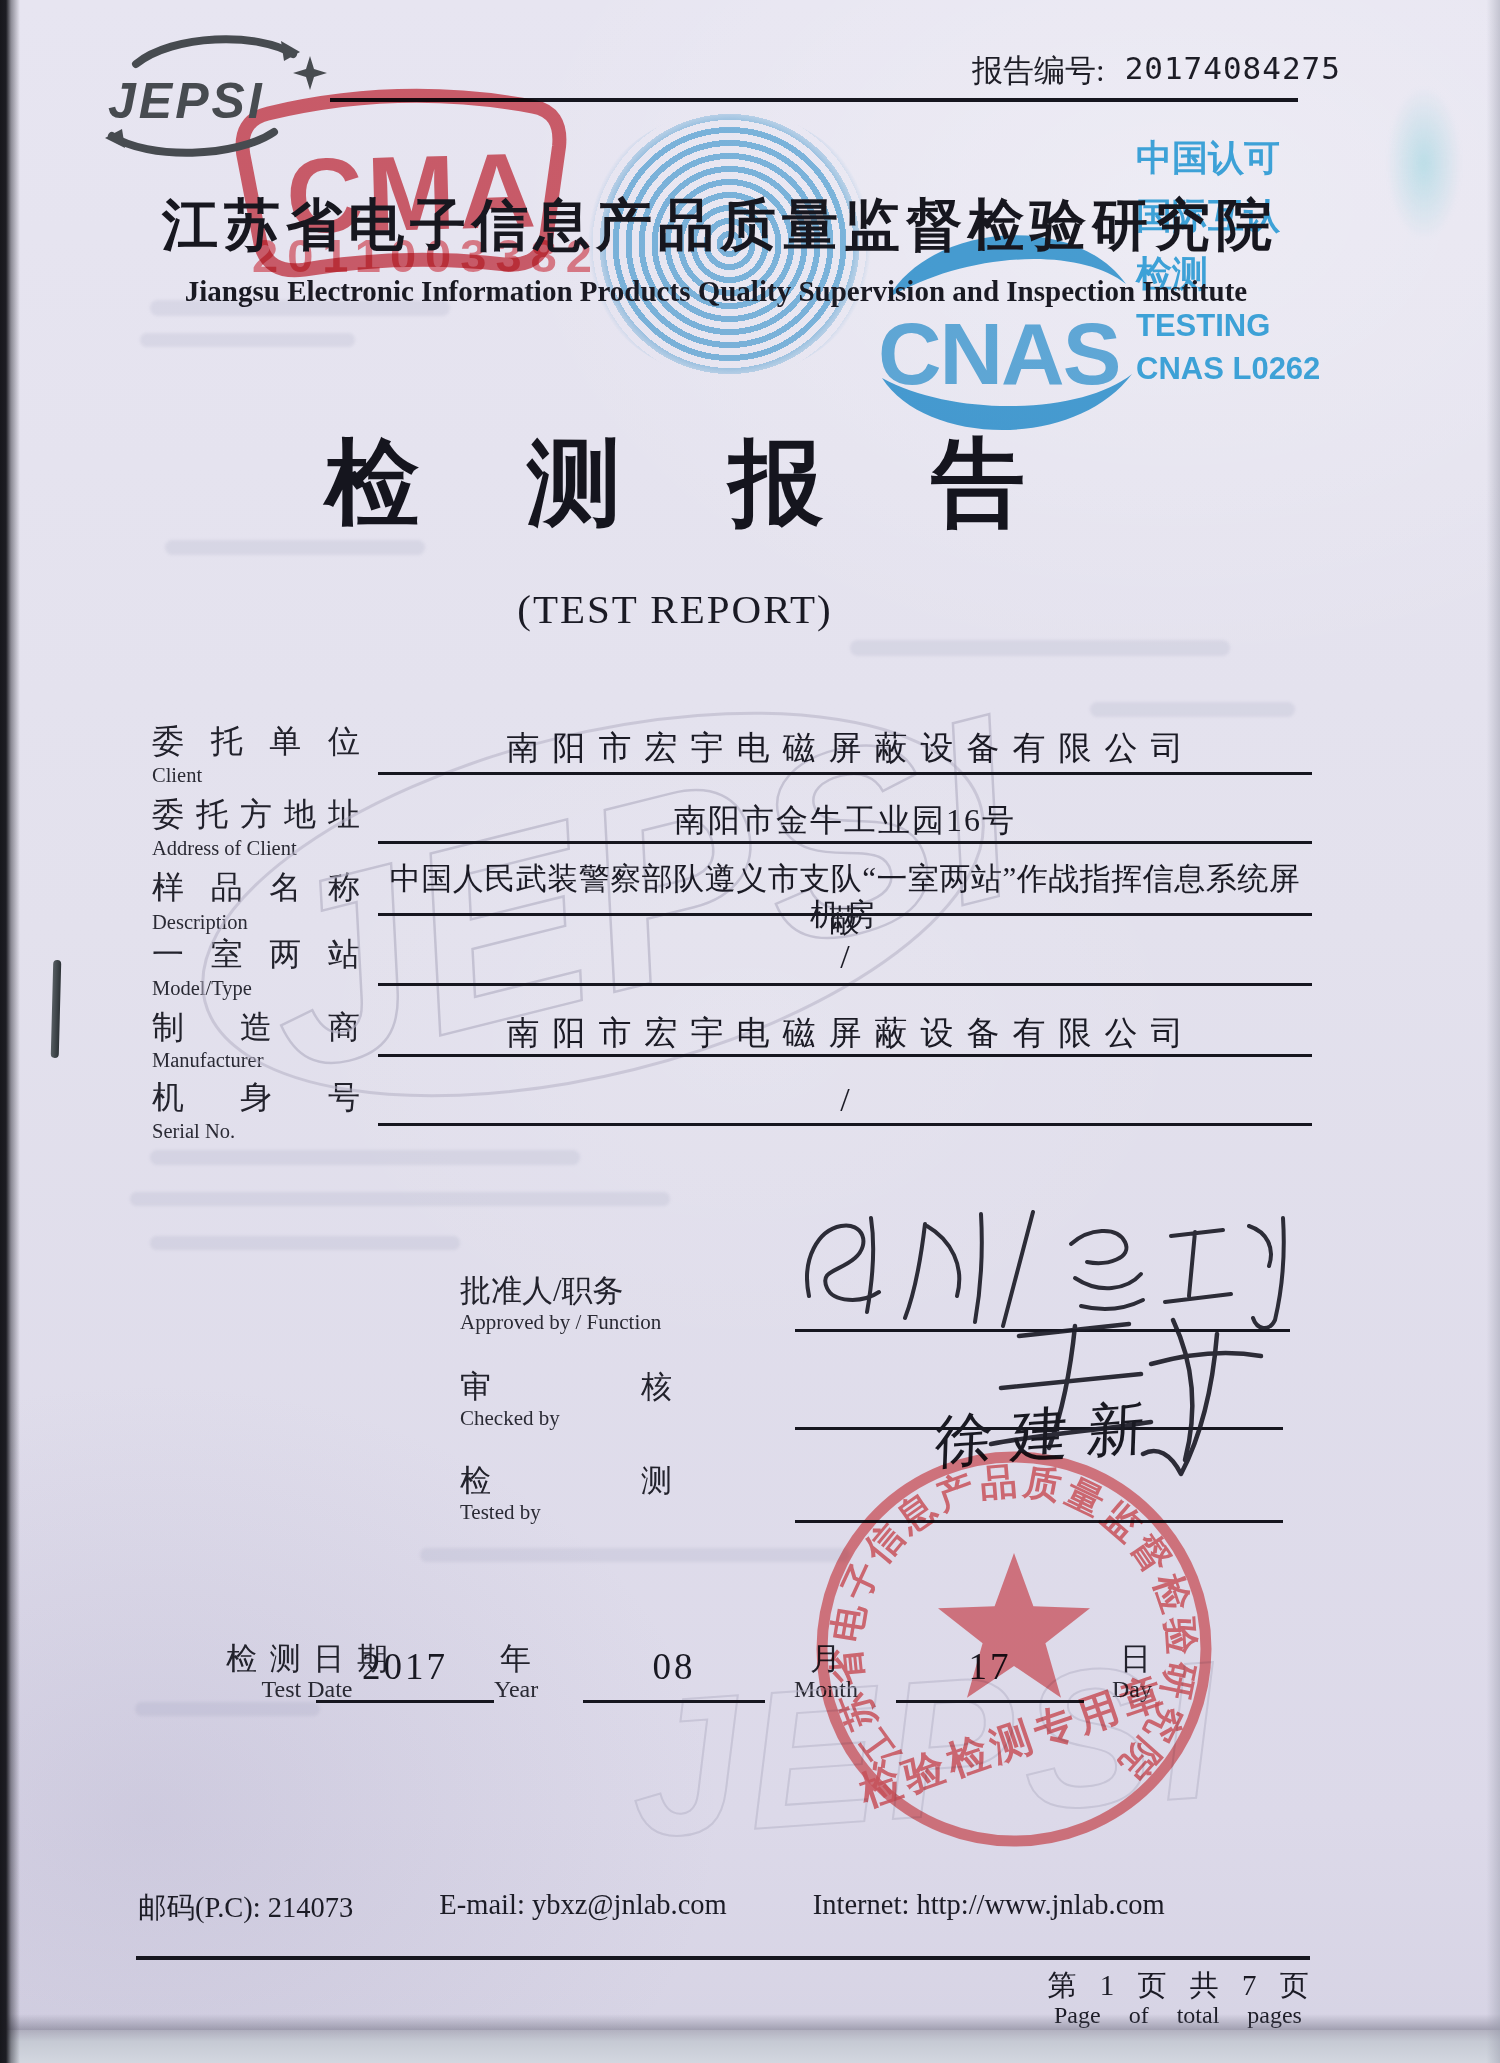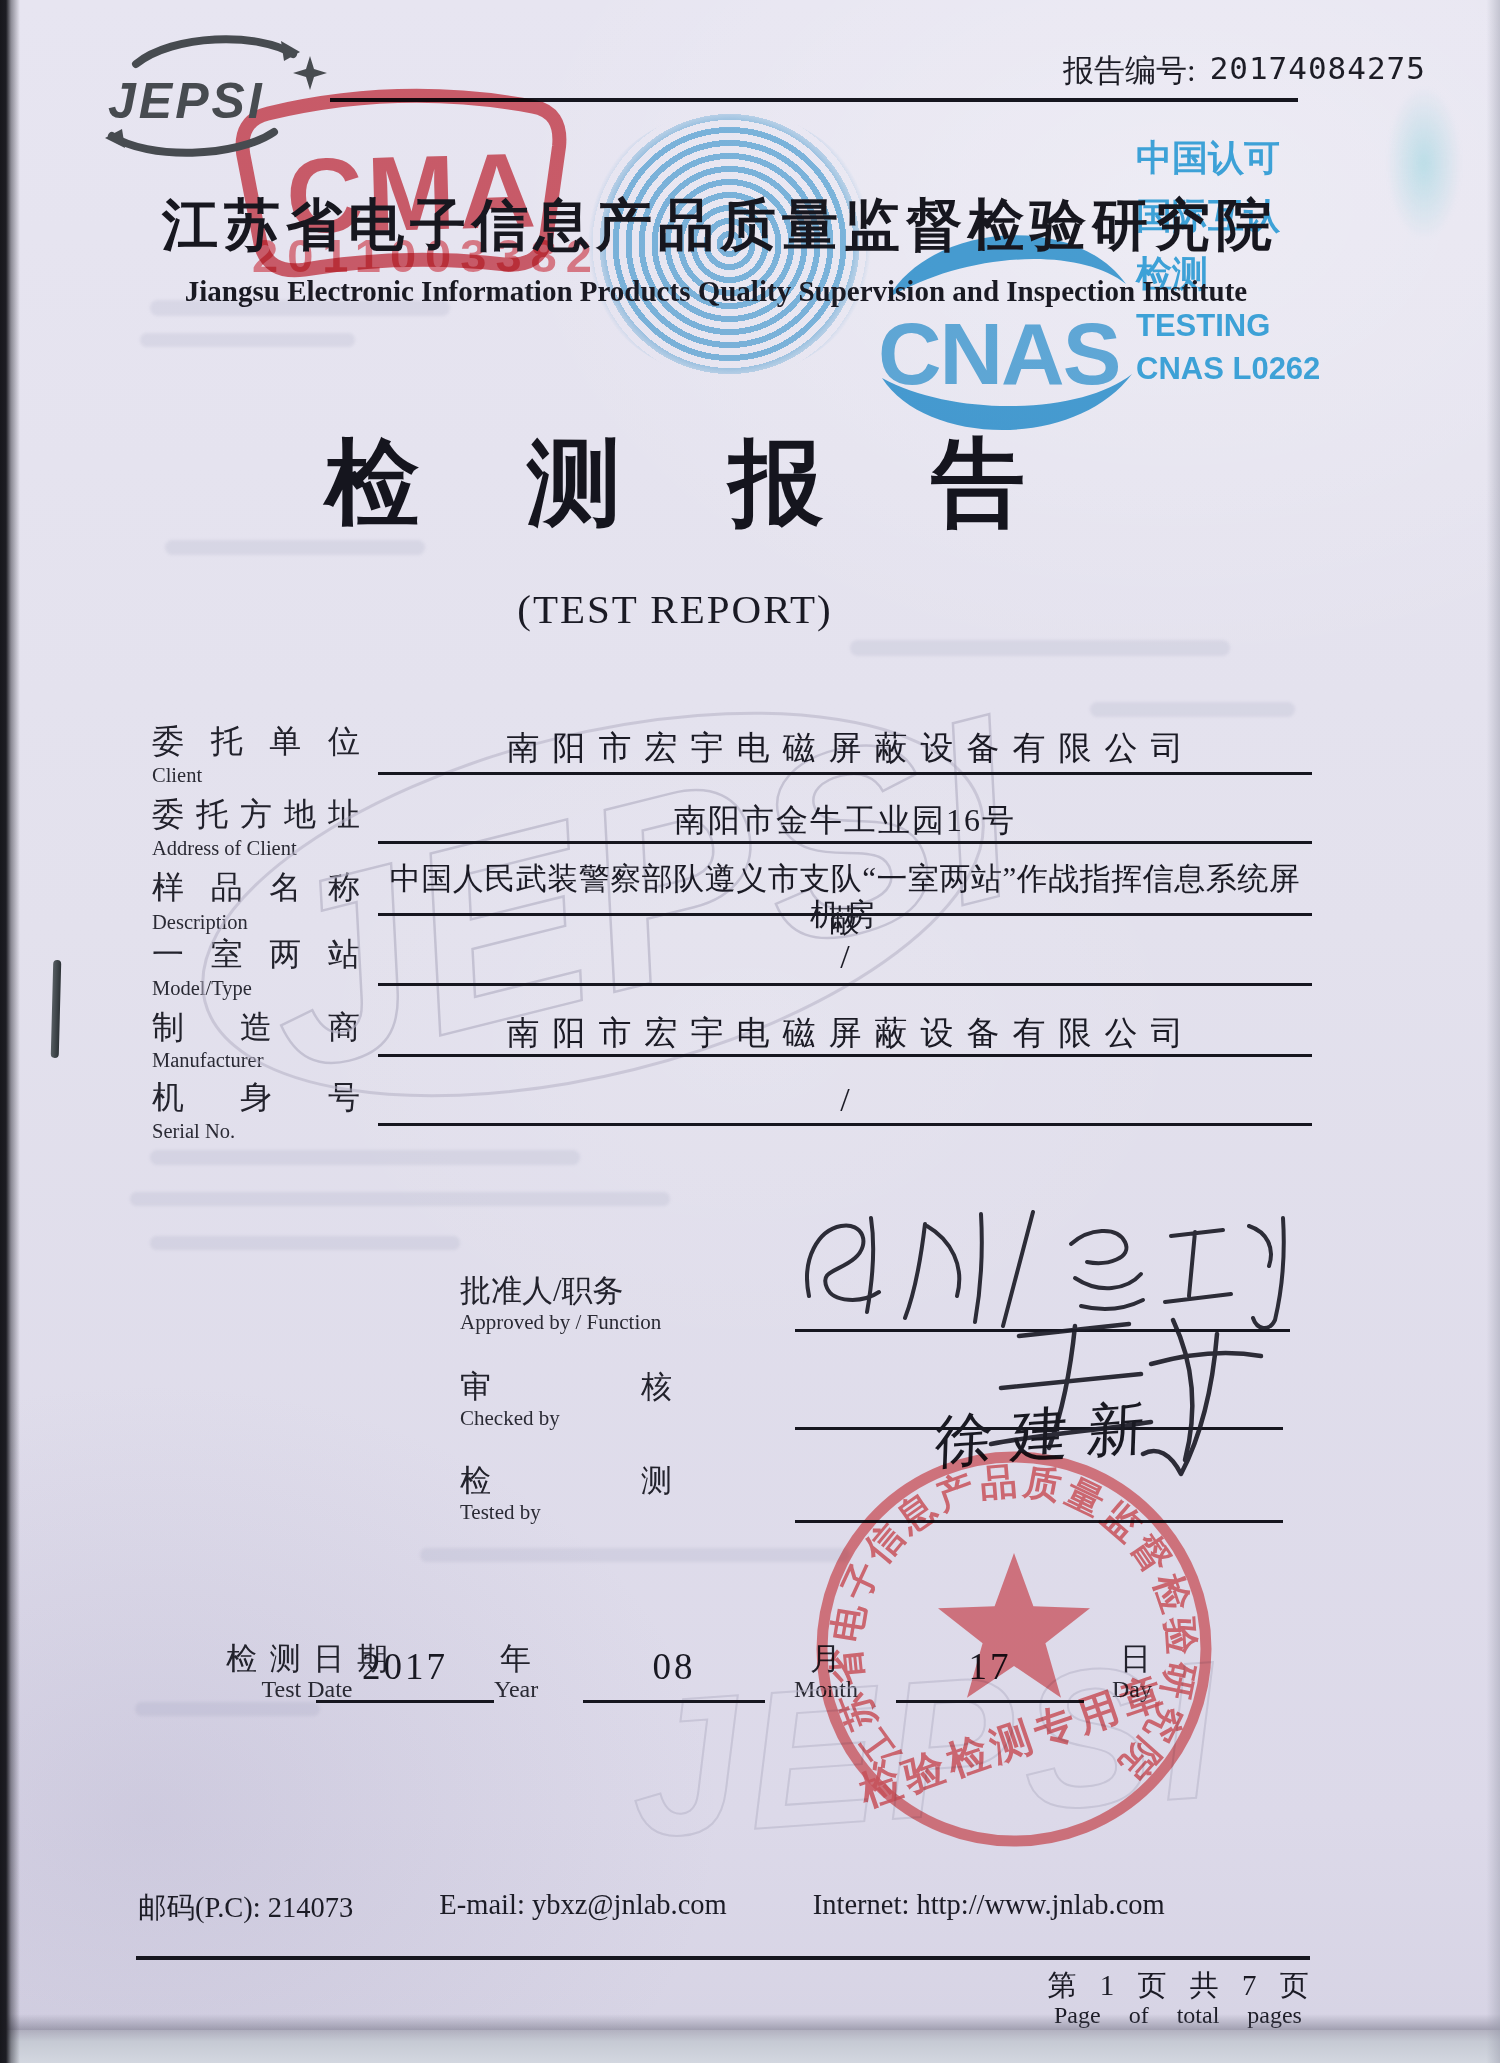--- a/index.html
+++ b/index.html
@@ -84,21 +84,21 @@
 
   <svg class="abs" style="left:78px;top:26px;z-index:5;" width="252" height="136" viewBox="0 0 252 136">
     <path d="M58,38 C95,8 180,6 215,28" fill="none" stroke="#474b50" stroke-width="8" stroke-linecap="round"></path>
     <polygon points="222,26 203,15 206,35" fill="#474b50"></polygon>
     <path d="M196,106 C158,132 70,134 34,110" fill="none" stroke="#474b50" stroke-width="8" stroke-linecap="round"></path>
     <polygon points="27,112 47,122 44,103" fill="#474b50"></polygon>
     <polygon points="232,30 236,43 249,47 236,51 232,64 228,51 215,47 228,43" fill="#474b50"></polygon>
     <text x="30" y="92" font-family="Liberation Sans,DejaVu Sans,sans-serif" font-weight="bold" font-style="italic" font-size="50" letter-spacing="3" fill="#474b50">JEPSI</text>
   </svg>
 
-  <div class="abs" style="left:1063px;top:50px;display:flex;gap:14px;font-size:31px;z-index:5;">
+  <div class="abs" style="left:972px;top:50px;display:flex;gap:20px;font-size:31px;z-index:5;">
     <span>报告编号:</span>
     <span class="mono" style="letter-spacing:1px;">20174084275</span>
   </div>
   <div class="abs uline" style="left:330px;top:98px;width:968px;height:3.5px;"></div>
 
   <svg class="abs" style="left:230px;top:78px;z-index:4;transform:rotate(-1.5deg);mix-blend-mode:multiply;" width="345" height="208" viewBox="0 0 345 208" opacity="0.82">
     <path d="M40,32 Q172,4 305,32 Q334,38 330,72 L315,162 Q309,193 272,189 Q172,175 72,189 Q35,193 29,162 L14,72 Q10,38 40,32 Z" fill="none" stroke="#d6434e" stroke-width="14"></path>
     <text x="56" y="152" font-family="Liberation Sans,DejaVu Sans,sans-serif" font-weight="bold" font-size="106" letter-spacing="4" fill="#d6434e">CMA</text>
   </svg>
 

